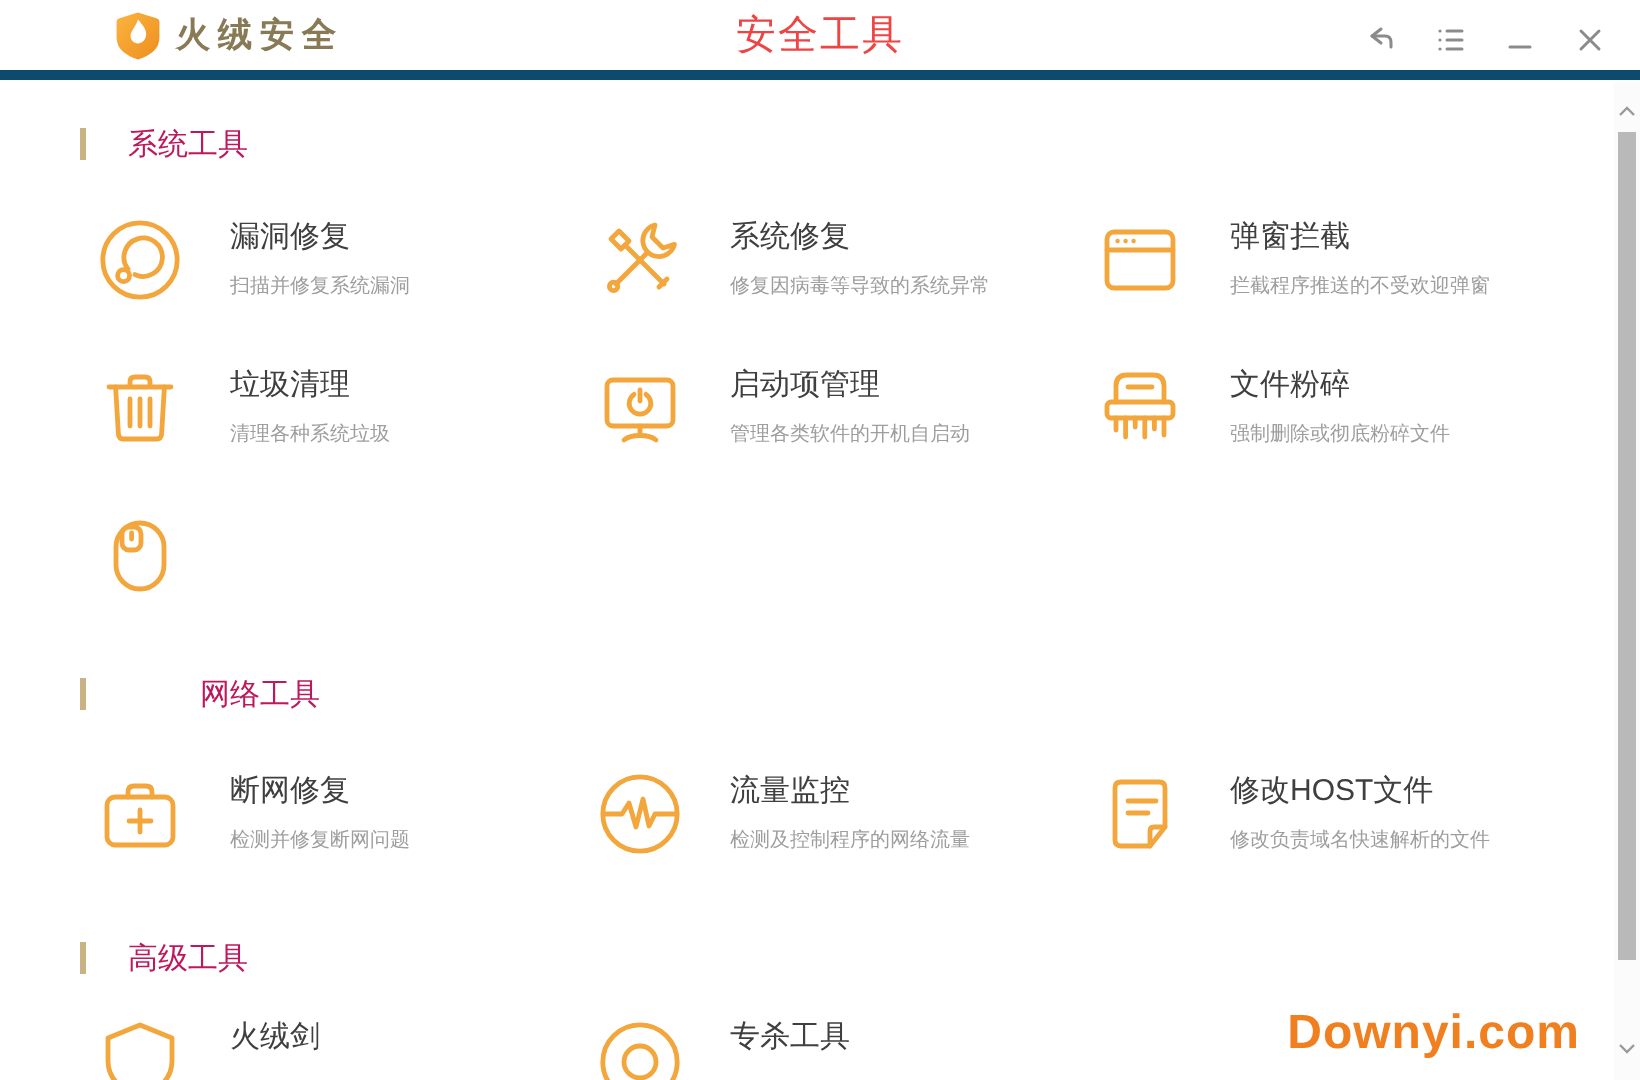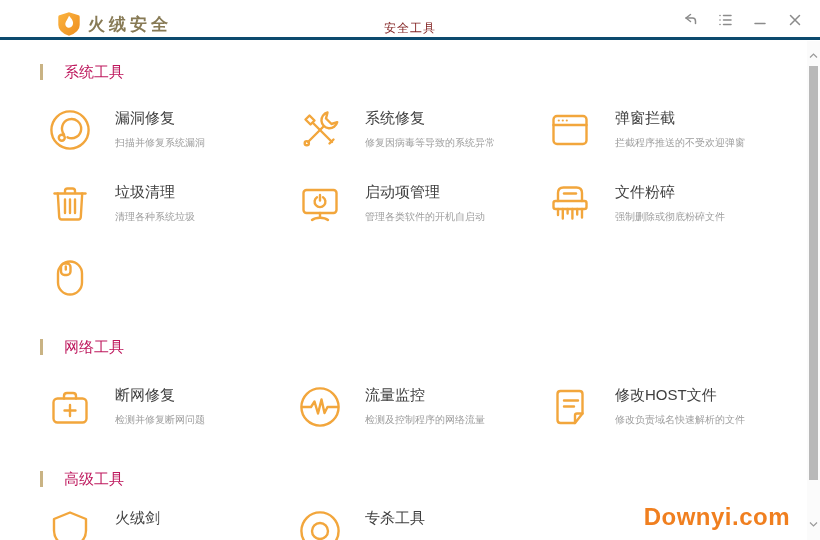--- a/index.html
+++ b/index.html
@@ -1,45 +1,45 @@
 <!DOCTYPE html>
 <html style="--accent: #F2A63C; --brand: #877A55; --section-bar: #C9B384; --watermark: #F07F1F;"><head>
 <meta charset="utf-8">
 <style>
   * { margin:0; padding:0; box-sizing:border-box; }
   html,body { width:820px; height:540px; overflow:hidden; }
   body { font-family:"Liberation Sans","DejaVu Sans",sans-serif; background:#fff; }
   .app { position:relative; width:820px; height:540px; background:#fff; overflow:hidden; }
 
   
-  .titlebar { position:relative; height:40px; background:#fff; border-bottom:3px solid #0c4a6e; display:flex; align-items:flex-end; }
+  .titlebar { position:relative; height:40px; background:#fff; border-bottom:5px solid #0c4a6e; display:flex; align-items:center; }
   .brand { display:flex; align-items:center; margin-left:57px; }
   .brand-logo { width:24px; height:26px; margin-right:7px; }
   .brand-name { font-size:17px; font-weight:bold; color:var(--brand,#877a55); letter-spacing:4px; }
-  .win-title { position:absolute; left:0; right:0; text-align:center; font-size:12px; color:#7f1d1d; letter-spacing:1px; pointer-events:none; }
+  .win-title { position:absolute; left:0; right:0; text-align:center; font-size:20px; color:#ef4444; letter-spacing:1px; pointer-events:none; }
   .win-controls { position:absolute; right:12px; top:0; height:40px; display:flex; align-items:center; }
   .ctrl { width:26px; height:26px; display:flex; align-items:center; justify-content:center; margin-left:9px; cursor:pointer; color:#8b8b8b; }
 
   
   .content { padding-left:40px; }
   .sec-header { display:flex; align-items:center; height:20px; }
   .sec-bar { width:3px; height:16px; background:var(--section-bar,#c9b384); margin-right:21px; }
   .sec-title { font-size:15px; color:#be185d; }
   .row { display:flex; margin-left:8px; }
   .cell { width:250px; display:flex; cursor:pointer; }
   .tool-icon { width:44px; height:44px; flex:0 0 44px; color:var(--accent,#f2a63c); }
   .tool-text { margin-left:23px; padding-top:1px; }
   .tool-name { font-size:15px; color:#3f3f3f; white-space:nowrap; }
   .tool-desc { font-size:10px; color:#9e9e9e; margin-top:8px; white-space:nowrap; }
 
   #sec1-header { margin-top:22px; }
   #sys-row1 { margin-top:26px; }
   #sys-row2 { margin-top:30px; }
   #sys-row3 { margin-top:30px; }
-  #sec2-header { margin-top:37px; }
+  #sec2-header { margin-top:37px;gap:36px; }
   #net-row1 { margin-top:28px; }
   #sec3-header { margin-top:40px; }
   #adv-row1 { margin-top:19px; }
 
   
   .scrollbar { position:absolute; top:41px; right:0; bottom:0; width:13px; background:#fbfbfb; z-index:4; }
   .sb-thumb { position:absolute; left:2px; top:25px; width:9px; height:414px; background:#b9b9b9; cursor:pointer; }
   .sb-arrow { position:absolute; left:2px; width:9px; height:8px; color:#9a9a9a; cursor:pointer; }
   .sb-up { top:11px; }
   .sb-down { bottom:12px; }

